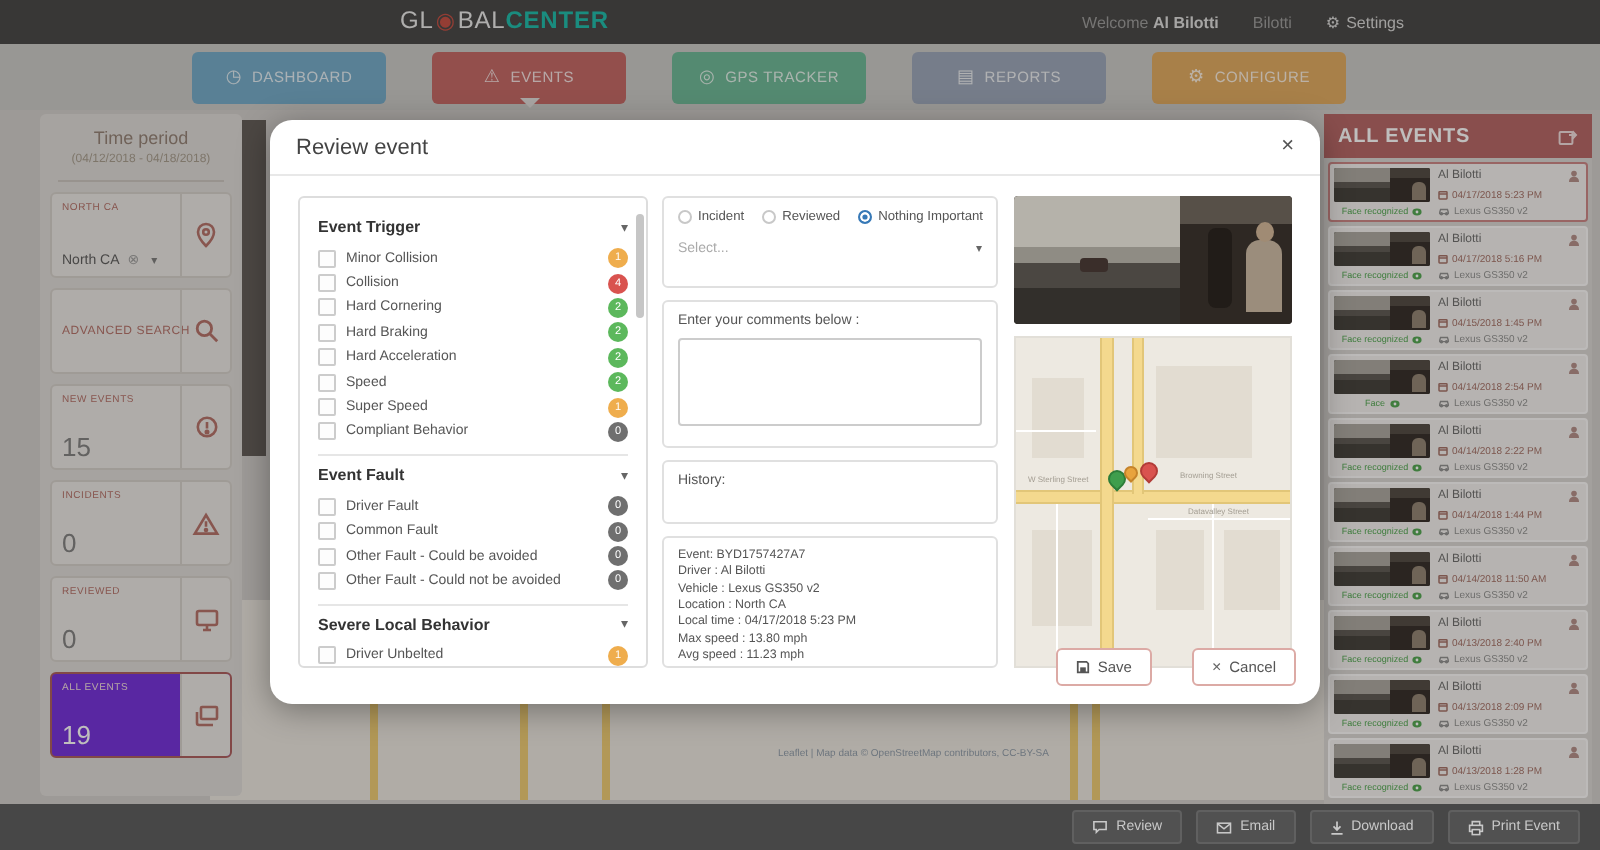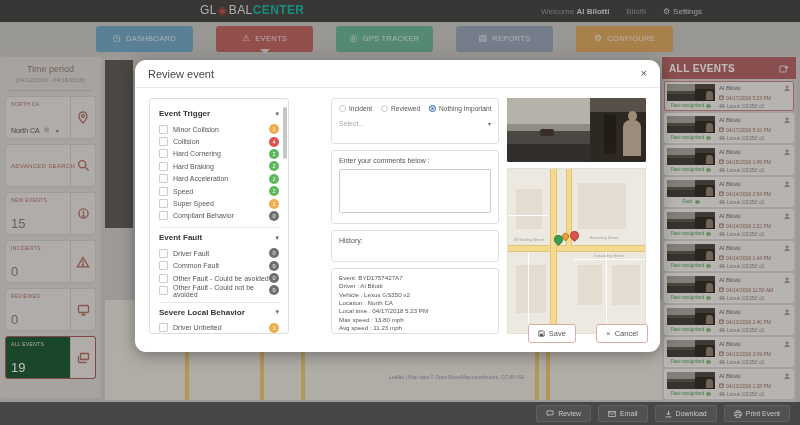--- a/index.html
+++ b/index.html
@@ -17,34 +17,34 @@
   .tb-settings{color:#d5d5d5;display:flex;align-items:center;gap:3px}
   
   .navbar{position:absolute;left:0;top:22px;width:800px;height:33px;background:#c8c7c5;
           display:flex;align-items:center;padding-left:96px;gap:23px;box-sizing:border-box;z-index:1}
   .nav-tab{width:97px;height:26px;border-radius:3px;display:flex;align-items:center;justify-content:center;
            gap:5px;color:rgba(255,255,255,.8);font-size:7.5px;letter-spacing:.3px;position:relative;cursor:pointer}
   .nav-tab .nicon{font-size:9px;line-height:1}
   .nav-tab.active::after{content:"";position:absolute;left:50%;bottom:-7px;margin-left:-5px;
            border:5px solid transparent;border-top-color:#dedcda}
   
-  .lsidebar{position:absolute;left:0;top:57px;width:101px;height:341px;background:#dcd9d6;
+  .lsidebar{position:absolute;left:20px;top:57px;width:101px;height:341px;background:#dcd9d6;
             border-radius:3px;box-sizing:border-box;padding-top:7px;z-index:1}
   .tp-label{font-size:9px;color:#8e7c70;text-align:center}
   .tp-value{font-size:6px;color:#a29889;text-align:center;margin-top:3px}
   .tp-div{height:1px;background:#c7c2bc;margin:7px 9px 4px}
   .scard{margin:5px;height:41px;background:#e8e5e2;border:1px solid #d2cdc8;border-radius:3px;
          display:flex;overflow:hidden;cursor:pointer}
   .sc-main{flex:1;padding:4px 5px;display:flex;flex-direction:column;justify-content:space-between;min-width:0}
   .sc-main.center{justify-content:center}
   .sc-label{font-size:5px;color:#b06a62;letter-spacing:.3px;white-space:nowrap}
   .sc-value{font-size:13px;color:#7b7b7b;line-height:1}
   .sc-icon{width:24px;border-left:1px solid #d2cdc8;display:flex;align-items:center;justify-content:center;
            color:#b06a62;flex:none}
-  .scard.active{background:#14532d;border-color:#a85656}
+  .scard.active{background:#6d28d9;border-color:#a85656}
   .scard.active .sc-label{color:#f2dcdc}
   .scard.active .sc-value{color:#fff}
   .scard.active .sc-icon{background:#e8e5e2;border-left-color:#d2cdc8}
   .region-row{display:flex;align-items:center;gap:4px;font-size:7px;color:#555}
   .region-row .clear{color:#9a9a9a;font-size:7px}
   .region-row .caret{color:#777;font-size:6px;margin-left:2px}
   
   .rpanel{position:absolute;left:662px;top:57px;width:134px;height:345px;background:#d7d4d1;z-index:1;overflow:hidden}
   .rp-header{height:22px;background:#b25f5f;color:#fff;display:flex;align-items:center;justify-content:space-between;
              padding:0 7px;font-size:10px;font-weight:bold;letter-spacing:.4px}
@@ -71,21 +71,21 @@
   .bg-attribution{position:absolute;left:284px;top:74px;font-size:5px;color:#8a97a5}
   
   .overlay{position:absolute;left:0;top:0;width:800px;height:402px;background:rgba(42,40,38,.30);z-index:5}
   
   .modal{position:absolute;left:135px;top:60px;width:525px;height:292px;background:#fff;border-radius:11px;
          box-shadow:0 3px 16px rgba(0,0,0,.35);z-index:10}
   .m-header{height:27px;border-bottom:1px solid #e8e8e8;display:flex;align-items:center;justify-content:space-between;
             padding:0 13px}
   .m-title{font-size:11px;color:#444}
   .m-close{font-size:11px;color:#555;cursor:pointer;line-height:1}
-  .m-col1{position:absolute;left:14px;top:38px;width:140px;height:236px;border:1px solid #ddd;border-radius:3px;
+  .m-col1{position:absolute;left:14px;top:38px;width:175px;height:236px;border:1px solid #ddd;border-radius:3px;
           padding:6px 9px;box-sizing:border-box;overflow:hidden}
   .m-scroll{position:absolute;right:1px;top:8px;width:4px;height:52px;background:#c6c6c6;border-radius:2px;cursor:grab}
   .sec-h{display:flex;justify-content:space-between;align-items:center;font-size:8px;font-weight:bold;color:#333;
          margin:4px 0 5px}
   .sec-h .caret{color:#666;font-size:7px;font-weight:normal;cursor:pointer}
   .trigger-item{display:flex;align-items:center;height:12.4px;font-size:7px;color:#555}
   .cb{width:7px;height:7px;border:1px solid #ccc;border-radius:1px;background:#fdfdfd;margin-right:5px;flex:none;cursor:pointer}
   .badge{margin-left:auto;width:10px;height:10px;border-radius:50%;color:#fff;font-size:5.5px;
          display:flex;align-items:center;justify-content:center;flex:none}
   .sec-div{height:1px;background:#e6e6e6;margin:5px 0}

